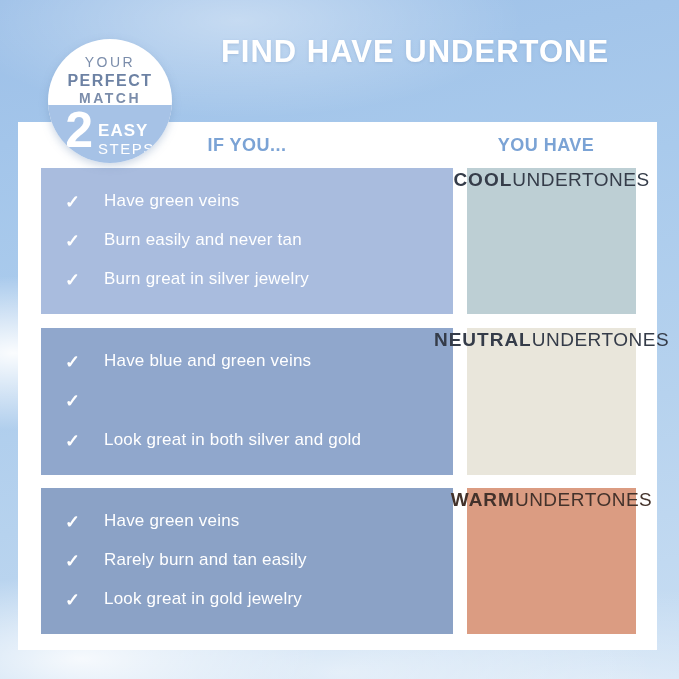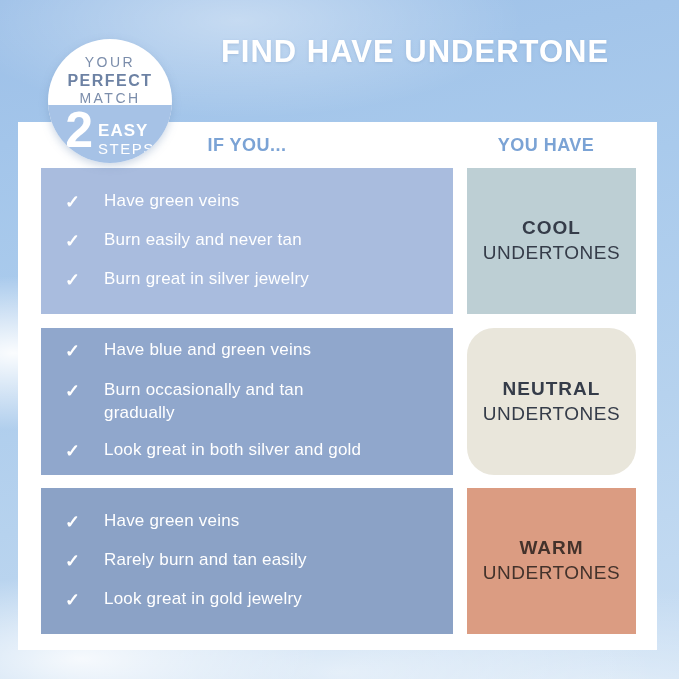--- a/index.html
+++ b/index.html
@@ -33,21 +33,21 @@
   
   .badge {
     position: absolute; left: 48px; top: 39px; width: 124px; height: 124px;
     border-radius: 50%; background: #ffffff; overflow: hidden; text-align: center;
     box-shadow: 0 3px 8px rgba(110,140,180,0.35);
     z-index: 3;
   }
   .badge-top { padding-top: 15px; color: #7b8dab; line-height: 1.2; }
   .badge-your  { font-size: 14px; letter-spacing: 2.5px; }
   .badge-perfect { font-size: 16px; font-weight: bold; letter-spacing: 1.5px; color: #6d82a4; }
-  .badge-match { font-size: 14px; letter-spacing: 2.5px; }
+  .badge-match { font-size: 14px; letter-spacing: 2.5px; font-weight: bold; }
   .badge-bottom {
     position: absolute; left: 0; right: 0; top: 66px; bottom: 0;
     background: #a6c2e6; color: #ffffff;
     display: flex; justify-content: center; align-items: flex-start;
     padding-top: 2px;
   }
   .badge-number { font-size: 50px; font-weight: bold; line-height: 0.95; margin-right: 5px; }
   .badge-easy-steps { text-align: left; padding-top: 5px; line-height: 1.1; margin-top: 10px; }
   .badge-easy  { font-size: 17px; font-weight: bold; letter-spacing: 1px; }
   .badge-steps { font-size: 15px; letter-spacing: 1.5px; }
@@ -65,21 +65,21 @@
   .col-header.left  { left: 229px; }
   .col-header.right { left: 528px; }
 
   .row-left {
     position: absolute; left: 23px; width: 412px;
     display: flex; flex-direction: column; justify-content: center;
     gap: 15px; padding: 10px 8px 10px 24px;
   }
   .row-right {
     position: absolute; left: 449px; width: 169px;
-    display: flex; flex-direction: column; justify-content: center; align-items: center;
+    display: flex; flex-direction: row; justify-content: center; align-items: flex-start;
     text-align: center; line-height: 1.3;
   }
   .r0 { top: 46px;  height: 146px; }
   .r1 { top: 206px; height: 147px; }
   .r2 { top: 366px; height: 146px; }
 
   .criteria-item { display: flex; align-items: flex-start; color: #ffffff; }
   .check-icon {
     width: 22px; flex: 0 0 22px; margin-right: 17px;
     font-size: 18px; font-weight: bold; line-height: 1.35;
@@ -137,29 +137,27 @@
     <div class="result-rest">UNDERTONES</div>
   </div>
 
   <div class="row-left r1" style="background: rgb(144, 167, 204);">
     <div class="criteria-item">
       <span class="check-icon">✓</span>
       <span class="criteria-text">Have blue and green veins</span>
     </div>
     <div class="criteria-item">
       <span class="check-icon">✓</span>
-      <span class="criteria-text">Burn occasionally and tan
-gradually</span>
     </div>
     <div class="criteria-item">
       <span class="check-icon">✓</span>
       <span class="criteria-text">Look great in both silver and gold</span>
     </div>
   </div>
-  <div class="row-right r1" style="background: rgb(233, 230, 219); color: rgb(53, 60, 73); border-radius: 27px;">
+  <div class="row-right r1" style="background: rgb(233, 230, 219); color: rgb(53, 60, 73);">
     <div class="result-word">NEUTRAL</div>
     <div class="result-rest">UNDERTONES</div>
   </div>
 
   <div class="row-left r2" style="background: rgb(139, 162, 198);">
     <div class="criteria-item">
       <span class="check-icon">✓</span>
       <span class="criteria-text">Have green veins</span>
     </div>
     <div class="criteria-item">

